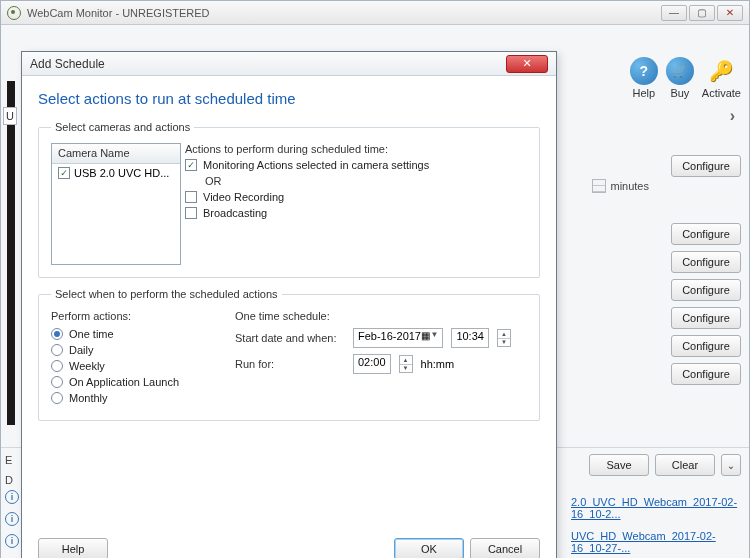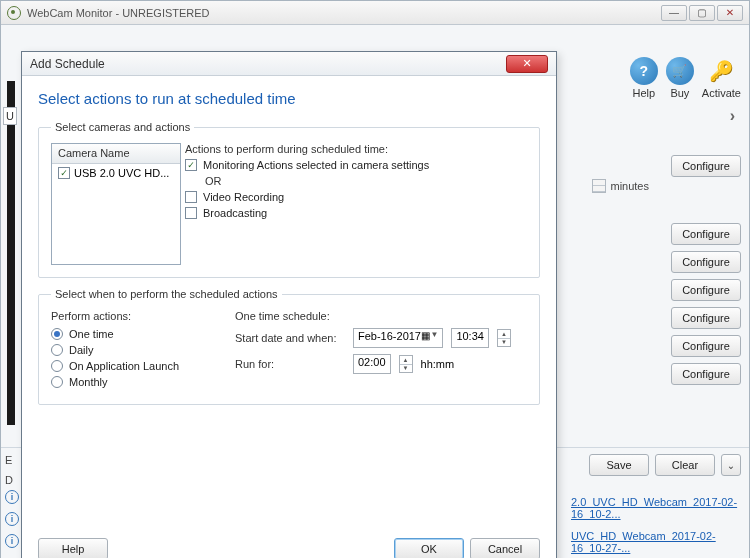--- a/index.html
+++ b/index.html
@@ -191,20 +191,24 @@
               <div class="radio-line">
                   <span class="radio checked"></span>
                   <span>One time</span>
                 </div>
               <div class="radio-line">
                   <span class="radio"></span>
                   <span>Daily</span>
                 </div>
               <div class="radio-line">
                   <span class="radio"></span>
+                  <span>Weekly</span>
+                </div>
+              <div class="radio-line">
+                  <span class="radio"></span>
                   <span>On Application Launch</span>
                 </div>
               <div class="radio-line">
                   <span class="radio"></span>
                   <span>Monthly</span>
                 </div>
             </div>
             <div class="perf-right">
               <div class="sub-title">One time schedule:</div>
               <div class="frow">

